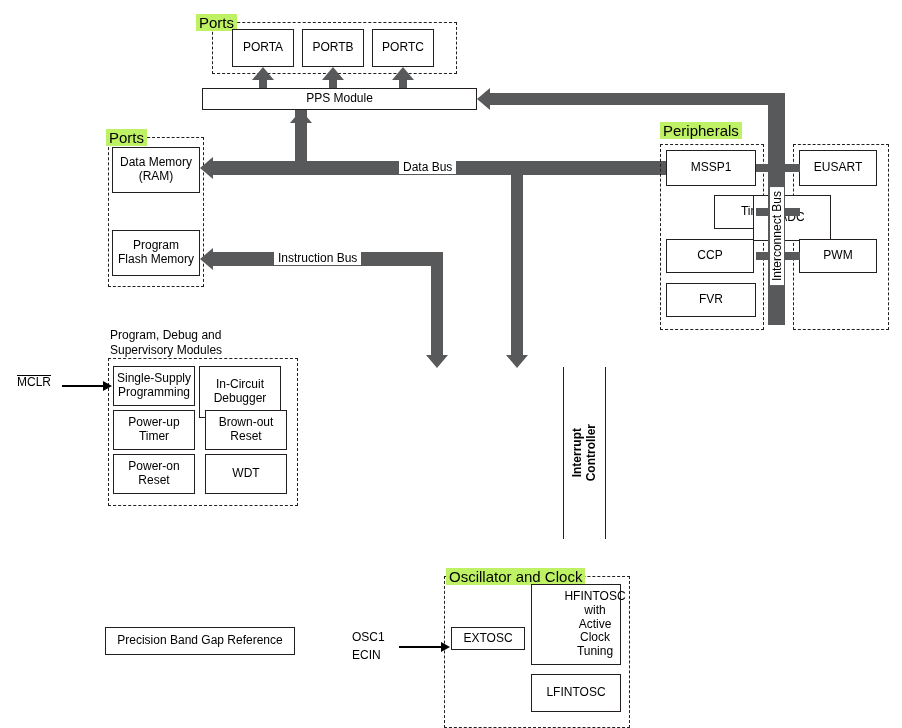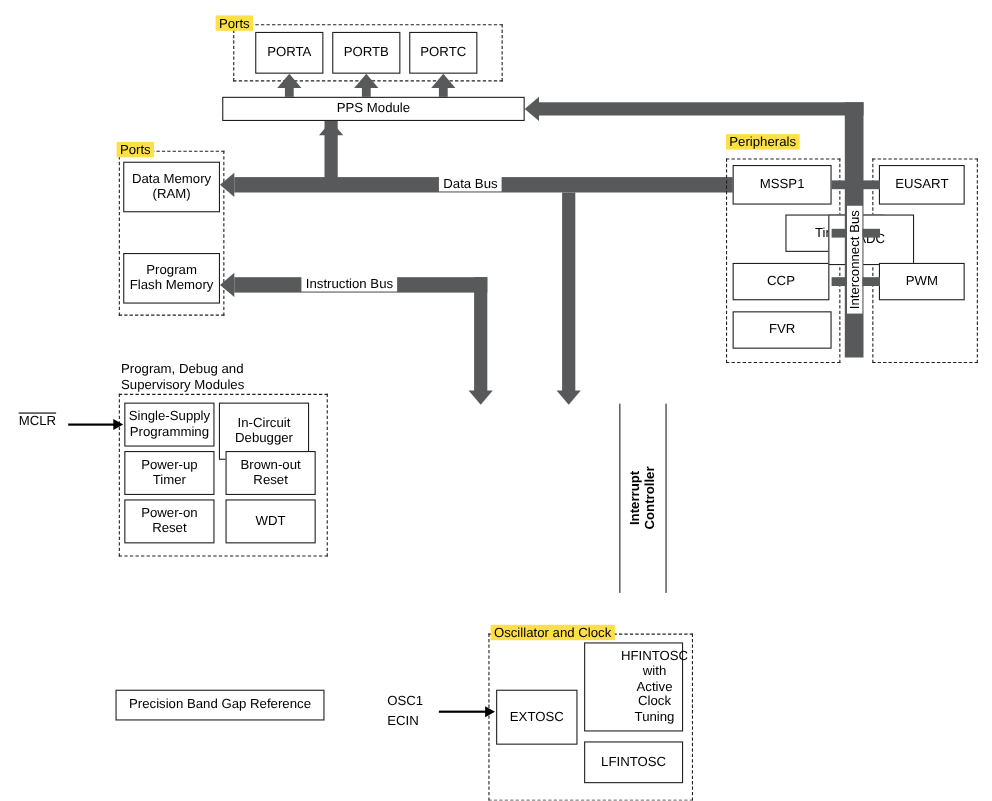--- a/index.html
+++ b/index.html
@@ -32,23 +32,23 @@
     color: #000;
   }
   .group {
     position: absolute;
     border: 1px dashed #231f20;
     box-sizing: border-box;
     background: transparent;
   }
   .group-label {
     position: absolute;
-    font-size: 12px;
-    color: #000;
-    background: #fde047;
+    font-size: 15px;
+    color: #000;
+    background: #bef264;
     padding: 0 3px;
     white-space: nowrap;
   }
   .bus {
     position: absolute;
     background: #58595b;
   }
   .bus-label {
     position: absolute;
     font-size: 12px;
@@ -233,21 +233,21 @@
   <div class="box" style="left:563px; top:367px; width:43px; height:172px; border-left:1px solid #231f20; border-top:none; border-bottom:none; border-right:1px solid #231f20;">
     <span class="vert-text bold" style="white-space:pre-line; font-size:12px; text-align:center;">Interrupt
 Controller</span>
   </div>
 
   <div class="box" style="left:105px; top:627px; width:190px; height:28px;">Precision Band Gap Reference</div>
 
   <div class="group" style="left:444px; top:576px; width:186px; height:152px;"></div>
   <div class="group-label" style="left:446px; top:568px;">Oscillator and Clock</div>
 
-  <div class="box" style="left:451px; top:627px; width:74px; height:50px;">EXTOSC</div>
+  <div class="box" style="left:451px; top:627px; width:74px; height:23px;">EXTOSC</div>
   <div class="box" style="left:531px; top:584px; width:90px; height:81px;padding-left:38px;">
     <span style="white-space:pre-line;">HFINTOSC
 with
 Active Clock
 Tuning</span>
   </div>
   <div class="box" style="left:531px; top:674px; width:90px; height:38px;">LFINTOSC</div>
 
   <div class="plain-text" style="left:352px; top:630px;">OSC1</div>
   <div class="plain-text" style="left:352px; top:648px;">ECIN</div>

